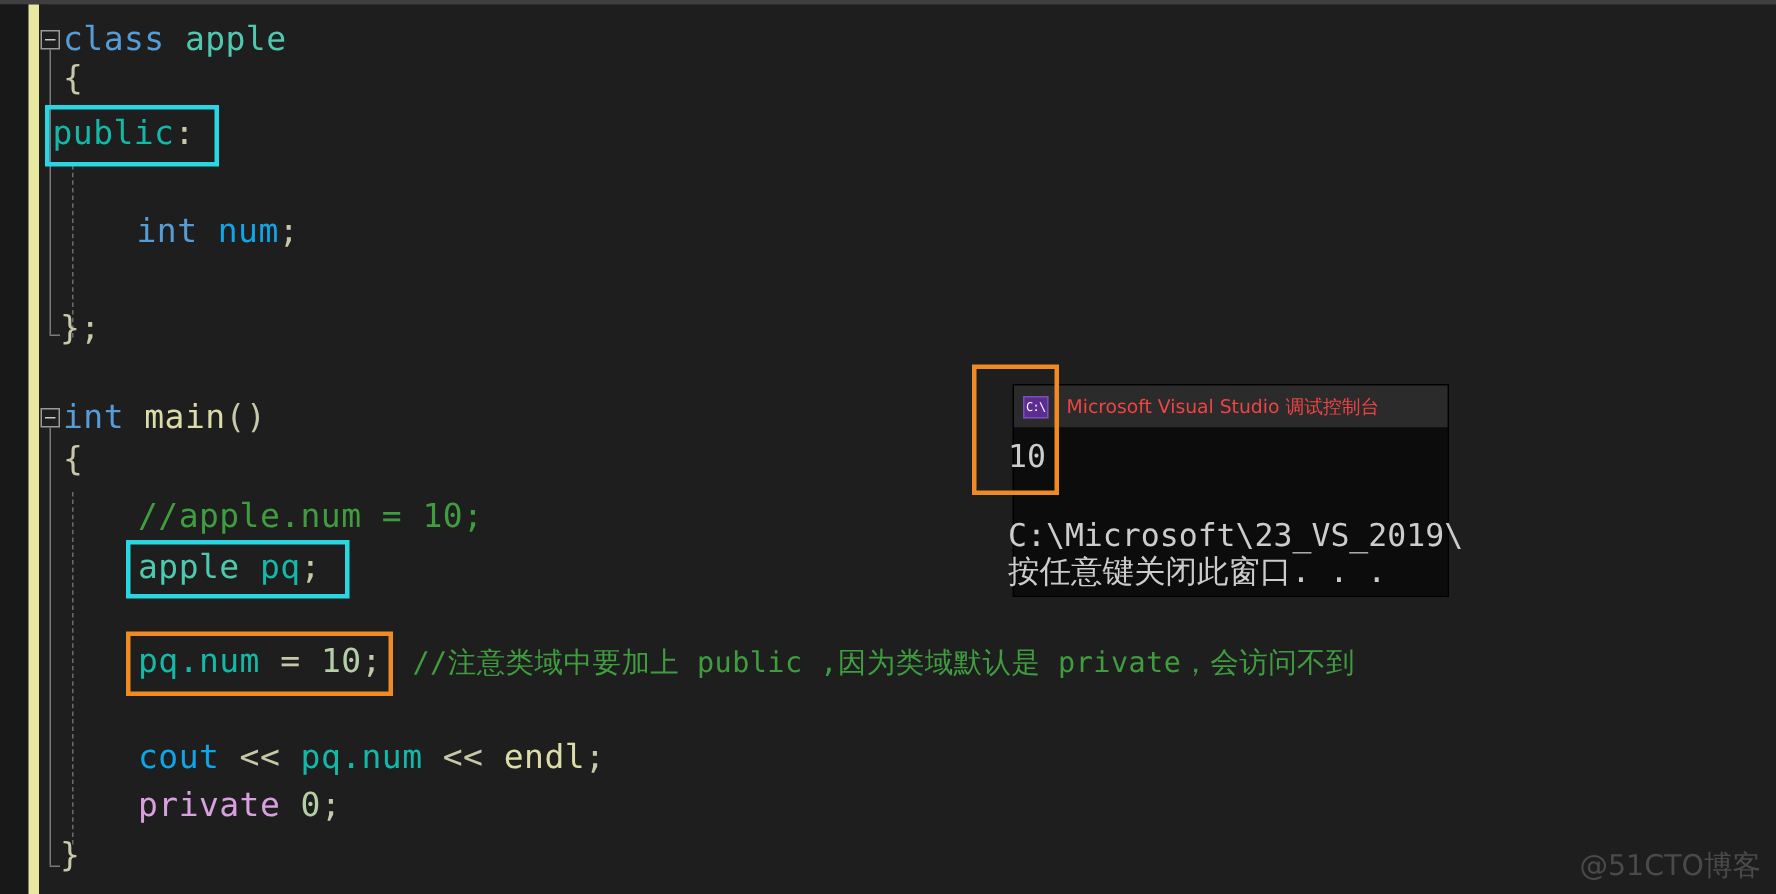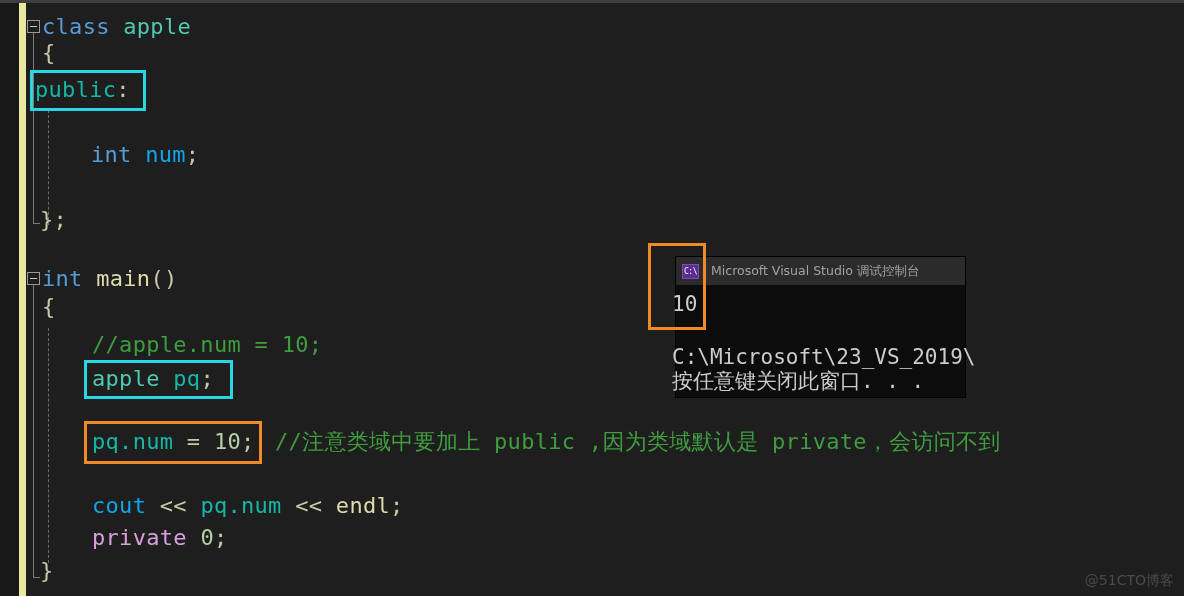--- a/index.html
+++ b/index.html
@@ -135,21 +135,21 @@
     color: #ffffff;
     font-size: 8px;
     font-family: "DejaVu Sans Mono", "Liberation Mono", monospace;
     line-height: 13px;
     text-align: center;
     letter-spacing: -0.5px;
     flex: 0 0 auto;
   }
   #console-title {
     margin-left: 12px;
-    color: #a3a3a3;
+    color: #ef4444;
     font-family: "DejaVu Sans", "Liberation Sans", sans-serif;
     font-size: 12.5px;
     white-space: nowrap;
   }
   #console-body {
     position: relative;
     height: 112px;
     background: #0c0c0c;
     overflow: visible;
   }
@@ -162,21 +162,21 @@
     line-height: 24px;
     letter-spacing: 0px;
   }
 
   
   #watermark {
     position: absolute;
     right: 10px; bottom: 6px;
     color: #4a4a4a;
     font-family: "DejaVu Sans", "Liberation Sans", sans-serif;
-    font-size: 14px;
+    font-size: 19px;
     white-space: nowrap;
   }
 </style>
 </head>
 <body>
 
 <div id="root">
 
   <div id="top-rule"></div>
 
@@ -210,21 +210,21 @@
     <div class="line" style="left:42px; top:266px;"><span class="kw">int</span><span> </span><span class="func">main</span><span class="punct">()</span></div>
 
     <div class="line" style="left:42px; top:294px;"><span class="punct">{</span></div>
 
     <div class="line" style="left:92px; top:332px;"><span class="cmt">//apple.num = 10;</span></div>
 
     <div class="line" style="left:92px; top:366px;"><span class="type">apple</span><span> </span><span class="member">pq</span><span class="punct">;</span></div>
 
     <div class="line" style="left:92px; top:429px;"><span class="member">pq.num</span><span> </span><span class="punct">=</span><span> </span><span class="num">10</span><span class="punct">;</span></div>
 
-    <div class="line" style="left:275px; top:429px; font-size:22px;"><span class="cmt">//注意类域中要加上 public ,因为类域默认是 private，会访问不到</span></div>
+    <div class="line" style="left:275px; top:429px; font-size:19px;"><span class="cmt">//注意类域中要加上 public ,因为类域默认是 private，会访问不到</span></div>
 
     <div class="line" style="left:92px; top:493px;"><span class="ident">cout</span><span> </span><span class="punct">&lt;&lt;</span><span> </span><span class="member">pq.num</span><span> </span><span class="punct">&lt;&lt;</span><span> </span><span class="func">endl</span><span class="punct">;</span></div>
 
     <div class="line" style="left:92px; top:525px;"><span class="kw2">private</span><span> </span><span class="num">0</span><span class="punct">;</span></div>
 
     <div class="line" style="left:40px; top:558px;"><span class="punct">}</span></div>
 
   </div>
 
   <div id="console-window">

